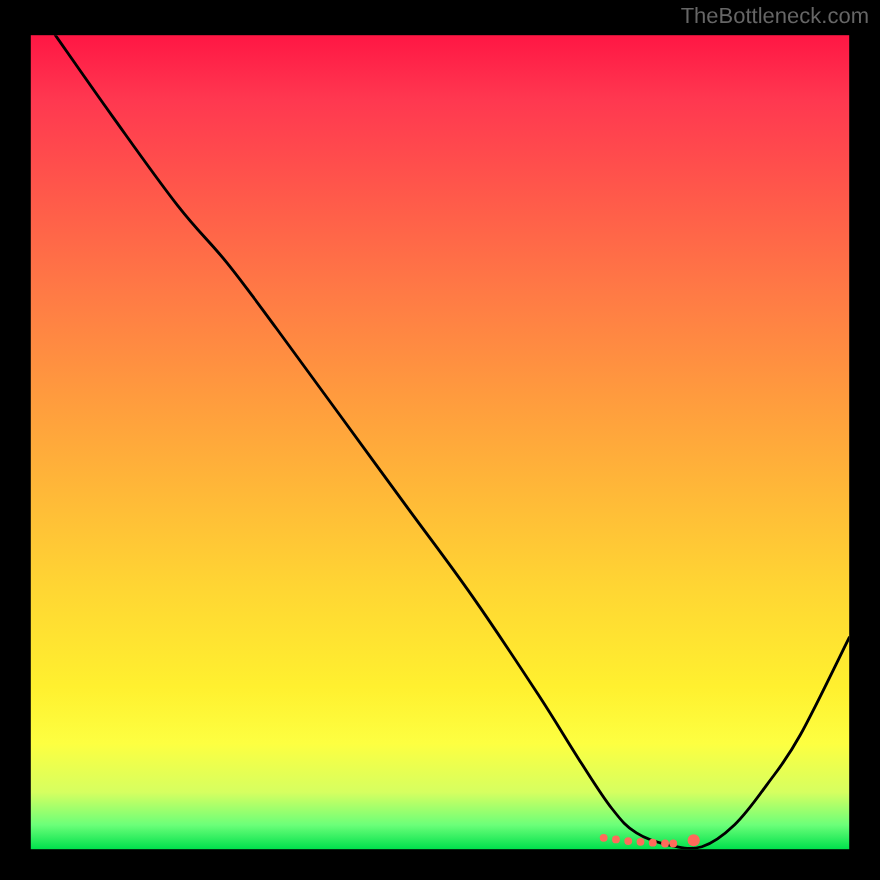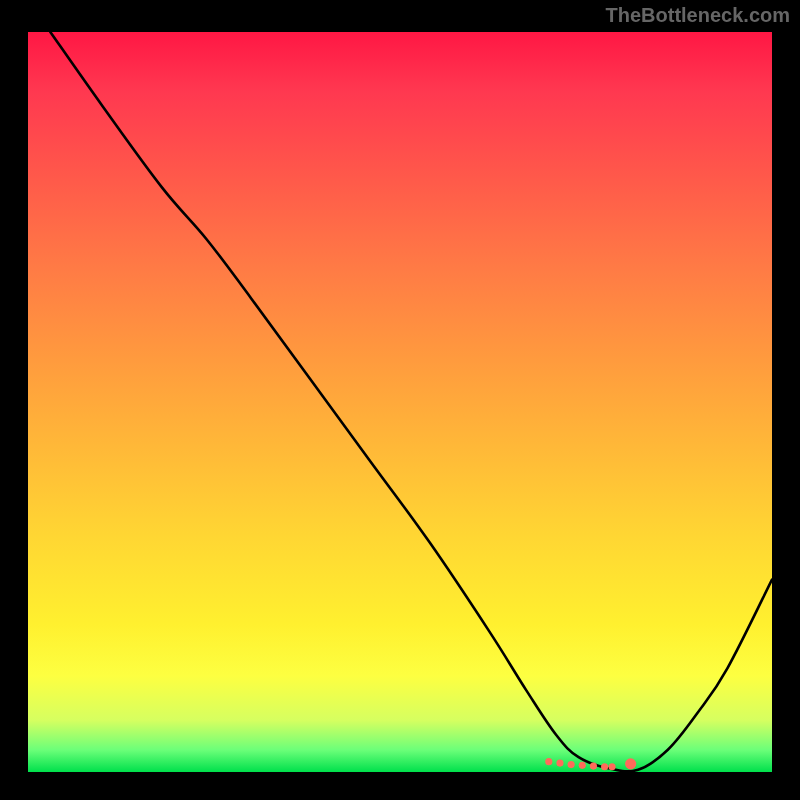--- a/index.html
+++ b/index.html
@@ -16,21 +16,21 @@
     width: 800px;
     height: 800px;
     background: #000;
   }
   .watermark {
     position: absolute;
     top: 4px;
     right: 10px;
     color: #666;
     font-size: 20px;
-    font-weight: 700;
+    font-weight: 400;
     user-select: none;
   }
   .plot-area {
     position: absolute;
     left: 28px;
     top: 32px;
     width: 744px;
     height: 740px;
     
     background: linear-gradient(

